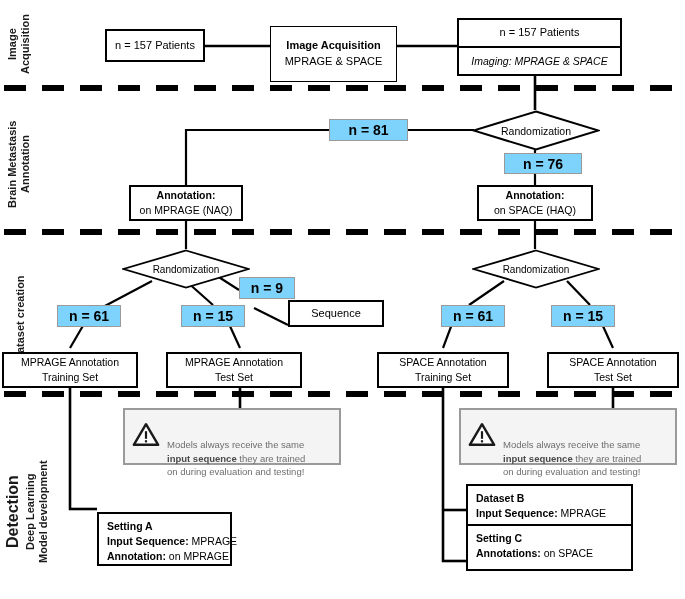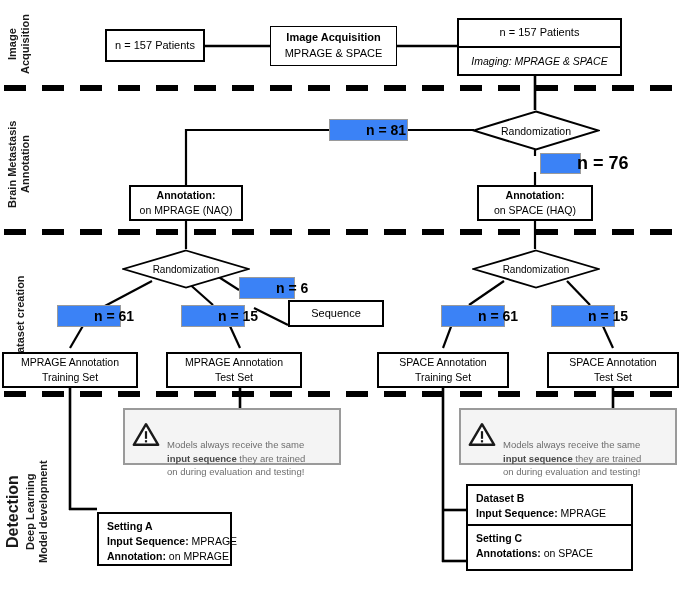--- a/index.html
+++ b/index.html
@@ -48,29 +48,29 @@
     display: flex;
     align-items: center;
     justify-content: center;
     flex: 1 1 auto;
   }
   .split-row.top { border-bottom: 2px solid #000000; }
 
   .nbadge {
     position: absolute;
     box-sizing: border-box;
-    background: #3b82f6;
+    background: #7dd3fc;
     border: 1.5px solid #9a9a9a;
     display: flex;
     align-items: center;
+    justify-content: center;
     font-weight: bold;
     color: #000000;
     z-index: 8;
     white-space: nowrap;
-    padding-left: 36px;
   }
 
   .diamond-wrap {
     position: absolute;
     z-index: 6;
   }
   .diamond-wrap svg { display: block; }
   .diamond-label {
     position: absolute;
     left: 0;
@@ -218,21 +218,21 @@
   </div>
   <div class="sec-label" style="left:24px; top:432px; height:160px; width:30px; font-size:11px;">
     <span>Deep Learning</span>
     <span class="l2">Model development</span>
   </div>
 
   <div class="node" style="left:105px; top:29px; width:100px; height:33px; font-size:11px;">
     <span class="ln">n = 157 Patients</span>
   </div>
 
-  <div class="node thin" style="left:270px; top:26px; width:127px; height:40px; font-size:11px; gap:2px;">
+  <div class="node thin" style="left:270px; top:26px; width:127px; height:56px; font-size:11px; gap:2px;">
     <span class="ln" style="font-weight:bold;">Image Acquisition</span>
     <span class="ln">MPRAGE &amp; SPACE</span>
   </div>
 
   <div class="node" style="left:457px; top:18px; width:165px; height:58px; padding:0;">
     <div class="split-row top" style="font-size:11px;">
       <span class="ln">n = 157 Patients</span>
     </div>
     <div class="split-row" style="font-size:10.5px;font-style:italic;">
       <span class="ln">Imaging:  MPRAGE &amp; SPACE</span>
@@ -243,21 +243,21 @@
     <svg width="128" height="41" viewBox="0 0 128 41">
       <polygon points="64,1.5 126.5,20.5 64,39.5 1.5,20.5" fill="#ffffff" stroke="#000000" stroke-width="2"></polygon>
     </svg>
     <div class="diamond-label" style="font-size:10.5px;">Randomization</div>
   </div>
 
   <div class="nbadge" style="left:329px; top:119px; width:79px; height:22px; font-size:14px;">
     <span>n = 81</span>
   </div>
 
-  <div class="nbadge" style="left:504px; top:153px; width:41px; height:21px; font-size:18px;margin-left:36px;">
+  <div class="nbadge" style="left:504px; top:153px; width:78px; height:21px; font-size:14px;">
     <span>n = 76</span>
   </div>
 
   <div class="node" style="left:129px; top:185px; width:114px; height:36px; font-size:10.5px; gap:1px;">
     <span class="ln" style="font-weight:bold;">Annotation:</span>
     <span class="ln">on MPRAGE (NAQ)</span>
   </div>
 
   <div class="node" style="left:477px; top:185px; width:116px; height:36px; font-size:10.5px; gap:1px;">
     <span class="ln" style="font-weight:bold;">Annotation:</span>
@@ -272,21 +272,21 @@
   </div>
 
   <div class="diamond-wrap" style="left:472px; top:249px; width:128px; height:40px;">
     <svg width="128" height="40" viewBox="0 0 128 40">
       <polygon points="64,1.5 126.5,20 64,38.5 1.5,20" fill="#ffffff" stroke="#000000" stroke-width="1.8"></polygon>
     </svg>
     <div class="diamond-label" style="font-size:10px;">Randomization</div>
   </div>
 
   <div class="nbadge" style="left:239px; top:277px; width:56px; height:22px; font-size:14px;">
-    <span>n = 6</span>
+    <span>n = 9</span>
   </div>
 
   <div class="node" style="left:288px; top:300px; width:96px; height:27px; font-size:11px;">
     <span class="ln">Sequence</span>
   </div>
 
   <div class="nbadge" style="left:57px; top:305px; width:64px; height:22px; font-size:14px;">
     <span>n = 61</span>
   </div>
 

